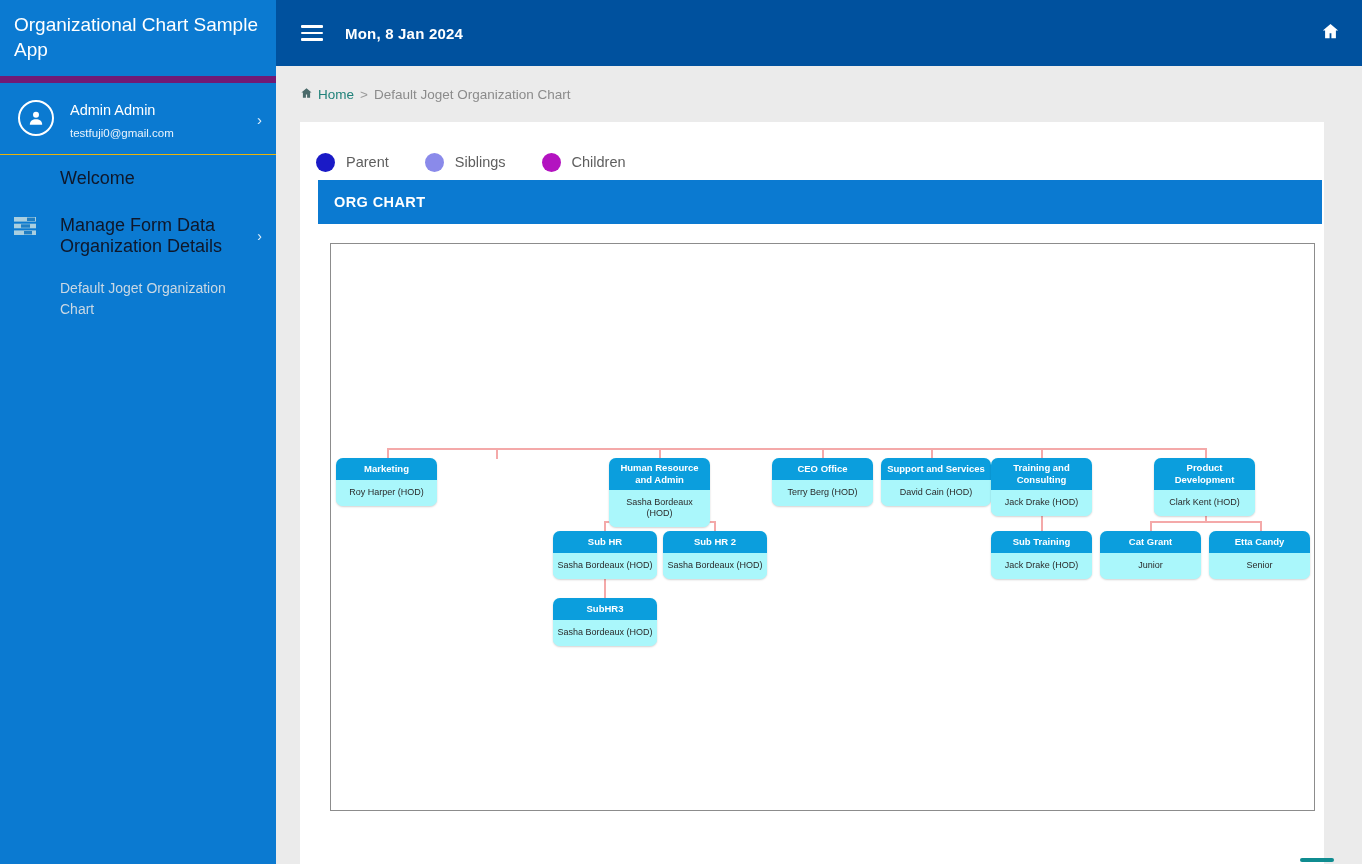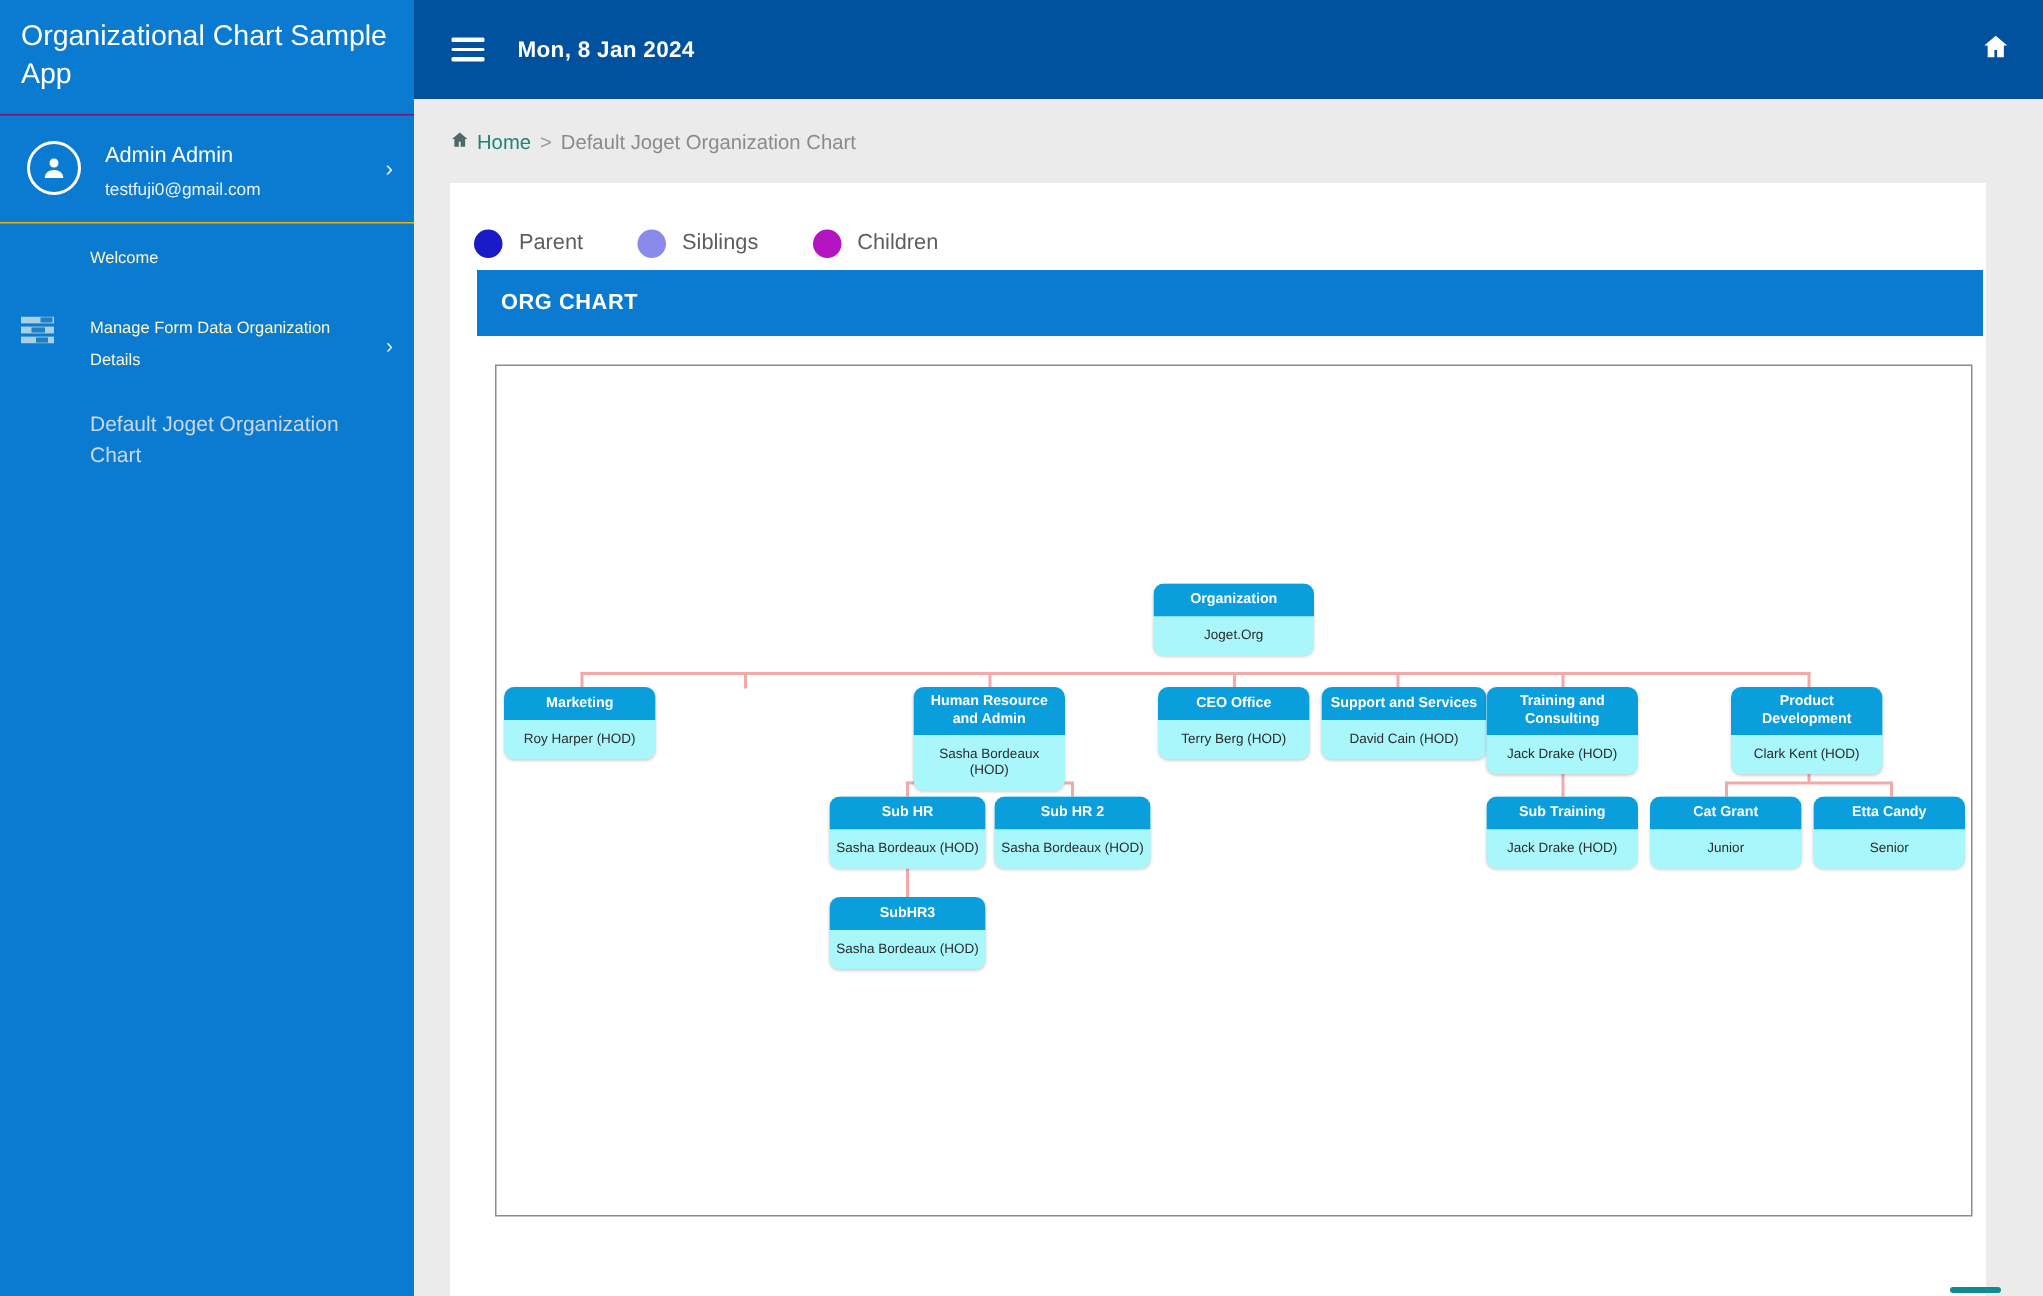--- a/index.html
+++ b/index.html
@@ -18,21 +18,21 @@
     flex: 0 0 276px;
     position: relative;
     color: #ffffff;
   }
   #sidebar-title {
     padding: 12px 18px 14px 14px;
     font-size: 19px;
     line-height: 25px;
     color: #ffffff;
     background: #0B7AD1;
-    border-bottom: 1px solid #701a75;
+    border-bottom: 7px solid #701a75;
   }
   .sb-user {
     display: flex; align-items: flex-start;
     padding: 14px 12px 14px 10px;
     position: relative;
     border-bottom: 1px solid #eab308;
     min-height: 70px;
   }
   .sb-avatar {
     width: 36px; height: 36px; flex: 0 0 36px;
@@ -48,21 +48,21 @@
     font-size: 15px; color: #e2f0fb;
   }
   .sb-item {
     position: relative;
     display: flex; align-items: flex-start;
     padding: 13px 26px 13px 14px;
     min-height: 44px;
   }
   .sb-icon { width: 26px; flex: 0 0 26px; padding-top: 2px; }
   .sb-label {
-    font-size: 11px; color: #fef9c3; line-height: 21px;
+    font-size: 18px; color: #0f172a; line-height: 21px;
     margin-left: 20px;
   }
   .sb-item.sub .sb-label { color: #c9d8e4; font-size: 14px; }
   .sb-item.sub { padding-top: 8px; padding-bottom: 10px; }
   .sb-item .sb-chevron { font-size: 14px; }
 
   
   #main { flex: 1 1 auto; height: 864px; position: relative; background: #ebebeb; border-radius: 14px; }
   #topbar {
     height: 66px; background: #00519E;
@@ -301,24 +301,20 @@
 
             <div class="conn v" style="left:273px; top:335px; height:28px;"></div>
 
             <div class="conn v" style="left:710px; top:262px; height:26px;"></div>
 
             <div class="conn v" style="left:874px; top:262px; height:16px;"></div>
             <div class="conn h" style="left:819px; top:277px; width:110px;"></div>
             <div class="conn v" style="left:819px; top:277px; height:11px;"></div>
             <div class="conn v" style="left:929px; top:277px; height:11px;"></div>
 
-            <div class="node" style="left:438px; top:145px; width:107px;">
-              <div class="node-head">Organization</div>
-              <div class="node-body">Joget.Org</div>
-            </div>
 
             <div class="node" style="left:5px; top:214px; width:101px;">
               <div class="node-head">Marketing</div>
               <div class="node-body">Roy Harper (HOD)</div>
             </div>
 
 
             <div class="node two-line" style="left:278px; top:214px; width:101px;">
               <div class="node-head">Human Resource and Admin</div>
               <div class="node-body">Sasha Bordeaux (HOD)</div>

